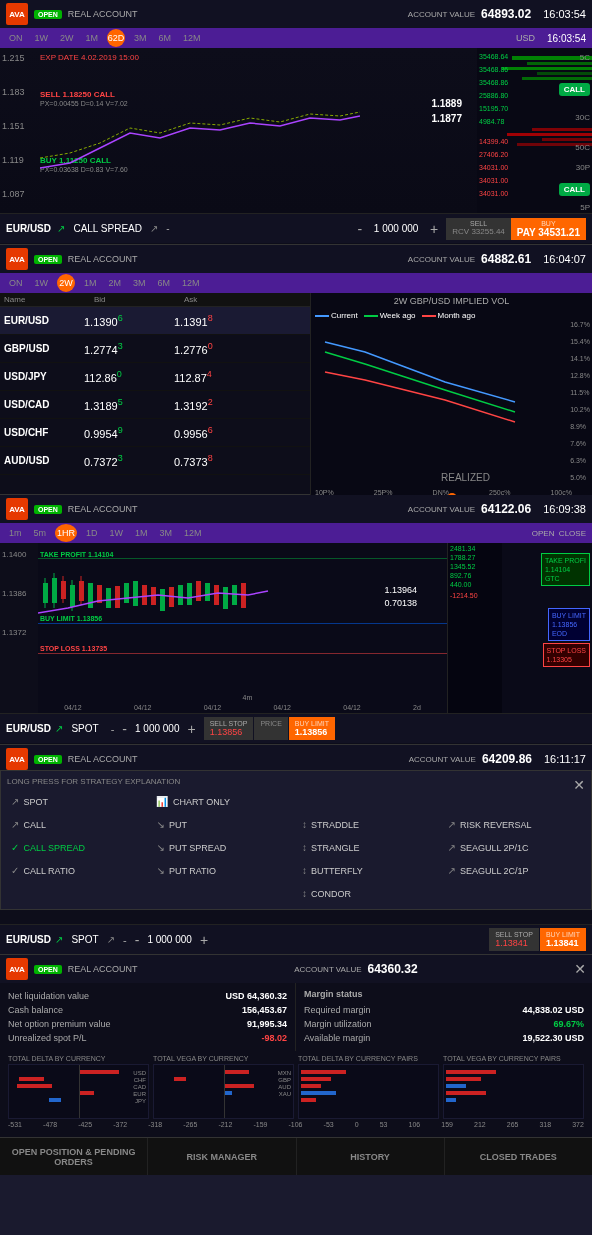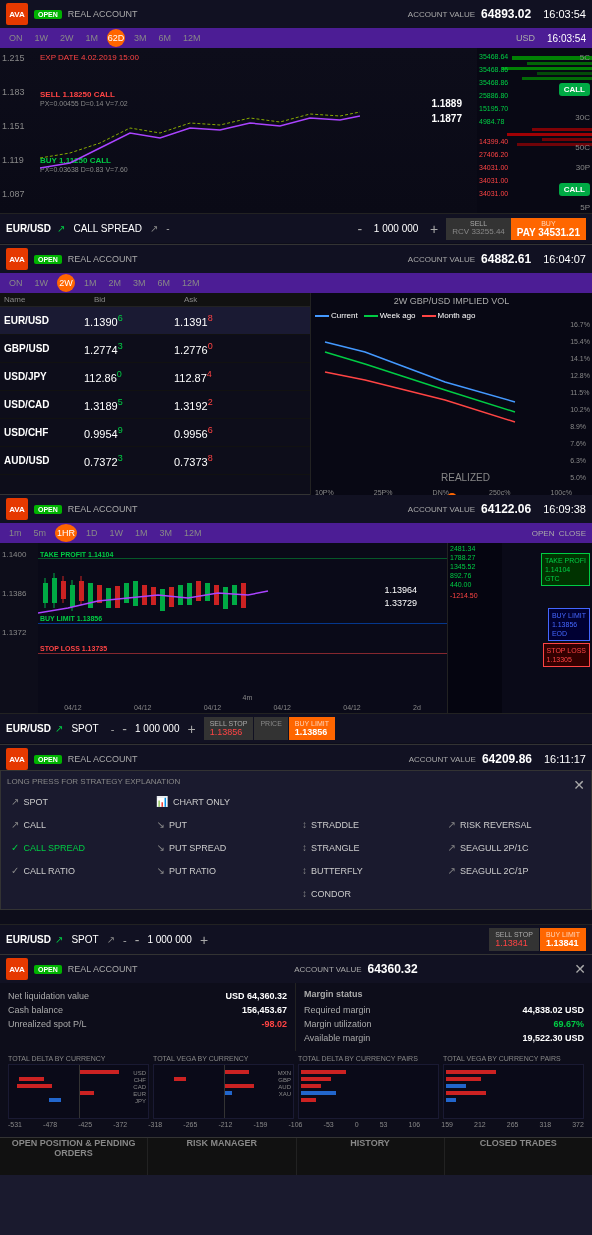--- a/index.html
+++ b/index.html
@@ -279,21 +279,21 @@
       right: 0;
       height: 38px;
       background: #111;
       display: flex;
       border-top: 1px solid #333;
     }
 
     .nav-item {
       flex: 1;
       display: flex;
-      align-items: flex-start;
+      align-items: center;
       justify-content: center;
       color: #888;
       font-size: 9px;
       cursor: pointer;
       border-right: 1px solid #222;
       text-align: center;
       font-weight: bold;
     }
 
     .nav-item:last-child { border-right: none; }
@@ -710,21 +710,21 @@
         <rect x="167" y="40" width="5" height="18" fill="#00aa44"></rect>
         <rect x="176" y="42" width="5" height="20" fill="#cc2222"></rect>
         <rect x="185" y="44" width="5" height="22" fill="#00aa44"></rect>
         <rect x="194" y="42" width="5" height="20" fill="#00aa44"></rect>
         <rect x="203" y="40" width="5" height="25" fill="#cc2222"></rect>
 
         <polyline points="0,70 30,65 60,58 90,55 120,52 150,55 180,50 210,52 230,48" fill="none" stroke="#aa44ff" stroke-width="1.5"></polyline>
       </svg>
 
       <div style="position:absolute; right:30px; top:42px; color:#fff; font-size:9px;">1.13964</div>
-      <div style="position:absolute; right:30px; top:55px; color:#fff; font-size:9px;">1.33729</div>
+      <div style="position:absolute; right:30px; top:55px; color:#fff; font-size:9px;">0.70138</div>
 
       <div style="position:absolute; bottom:2px; left:0; right:0; display:flex; justify-content:space-around; font-size:7px; color:#888;">
         <span>04/12</span>
         <span>04/12</span>
         <span>04/12</span>
         <span>04/12</span>
         <span>04/12</span>
         <span>2d</span>
       </div>
 
@@ -903,20 +903,24 @@
 
   <div class="p5-account-grid">
     <div class="p5-left-col">
       <div class="info-pair">
         <span class="info-label">Net liquidation value</span>
         <span class="info-value">USD 64,360.32</span>
       </div>
       <div class="info-pair">
         <span class="info-label">Cash balance</span>
         <span class="info-value">156,453.67</span>
+      </div>
+      <div class="info-pair">
+        <span class="info-label">Net option premium value</span>
+        <span class="info-value">91,995.34</span>
       </div>
       <div class="info-pair">
         <span class="info-label">Unrealized spot P/L</span>
         <span class="info-value" style="color:#ff4444;">-98.02</span>
       </div>
     </div>
     <div class="p5-right-col">
       <div style="font-size:9px; font-weight:bold; color:#aaa; margin-bottom:4px;">Margin status</div>
       <div class="info-pair">
         <span class="info-label">Required margin</span>

